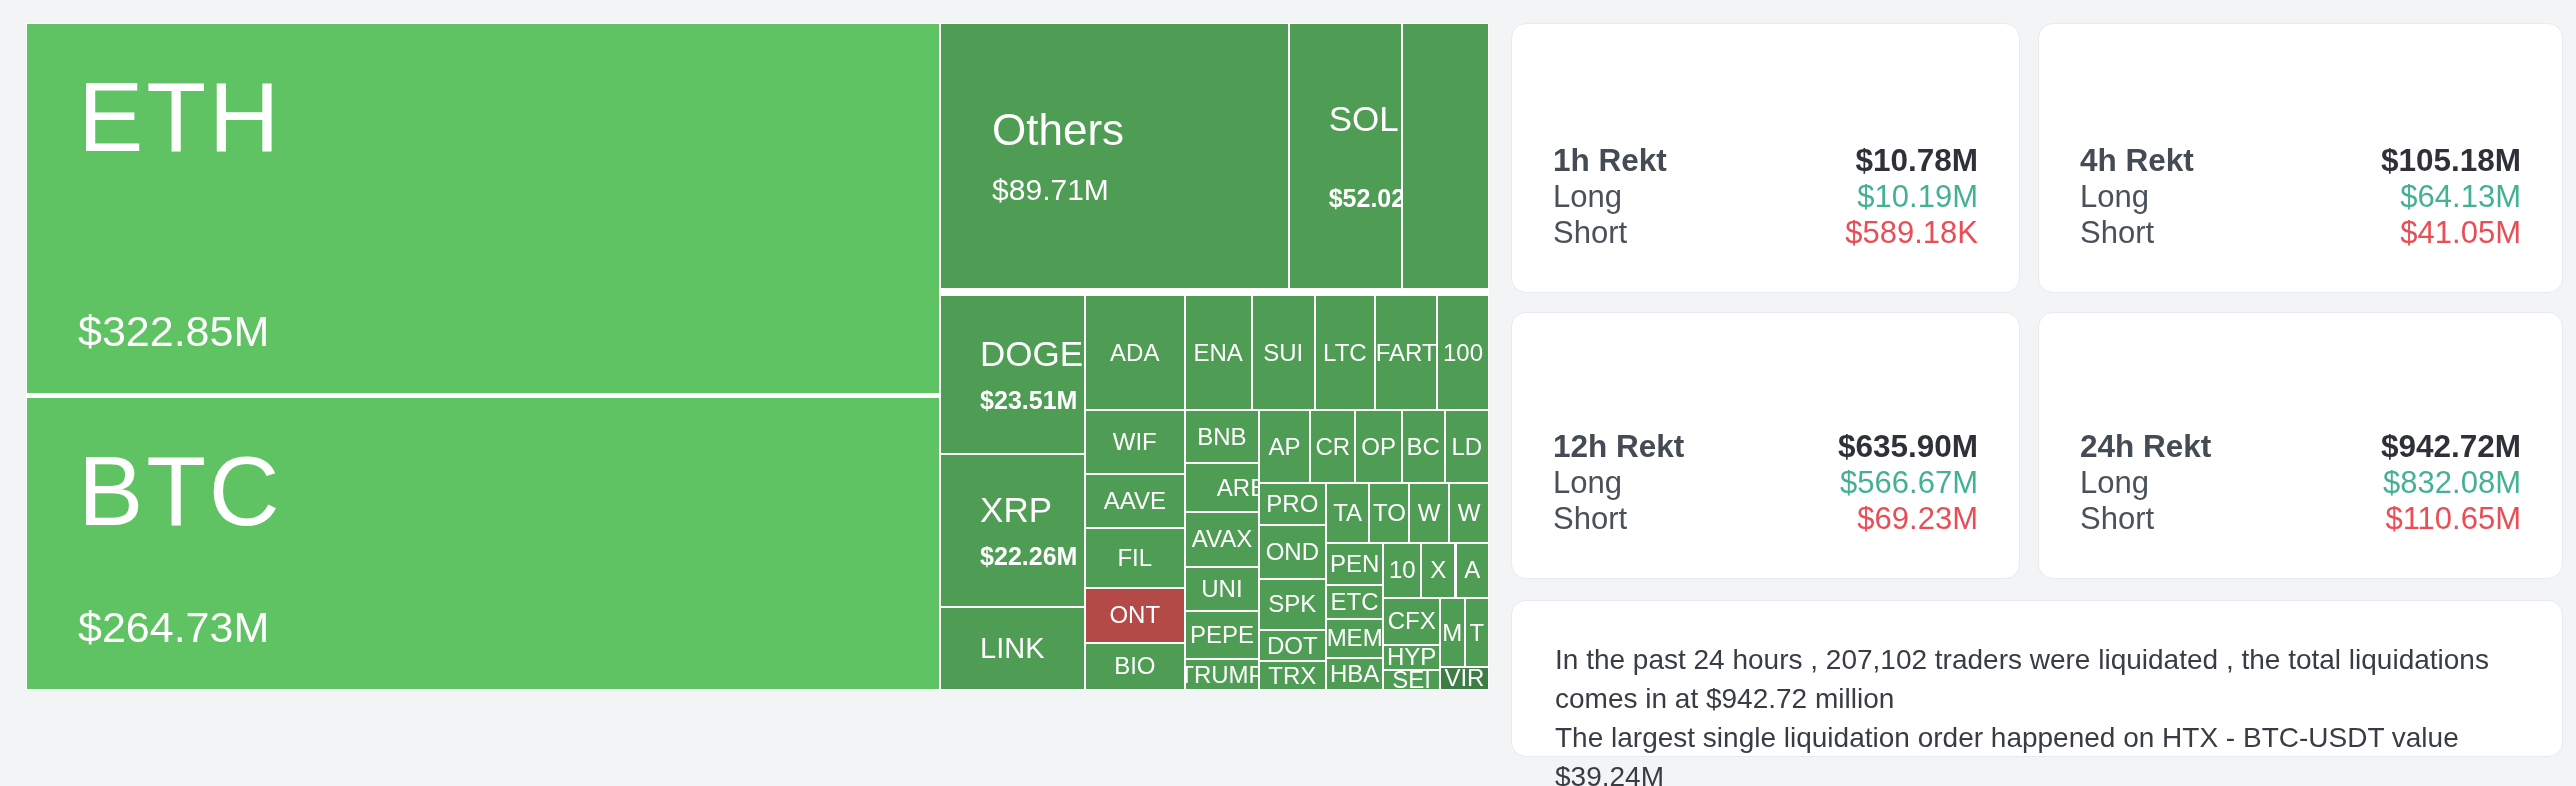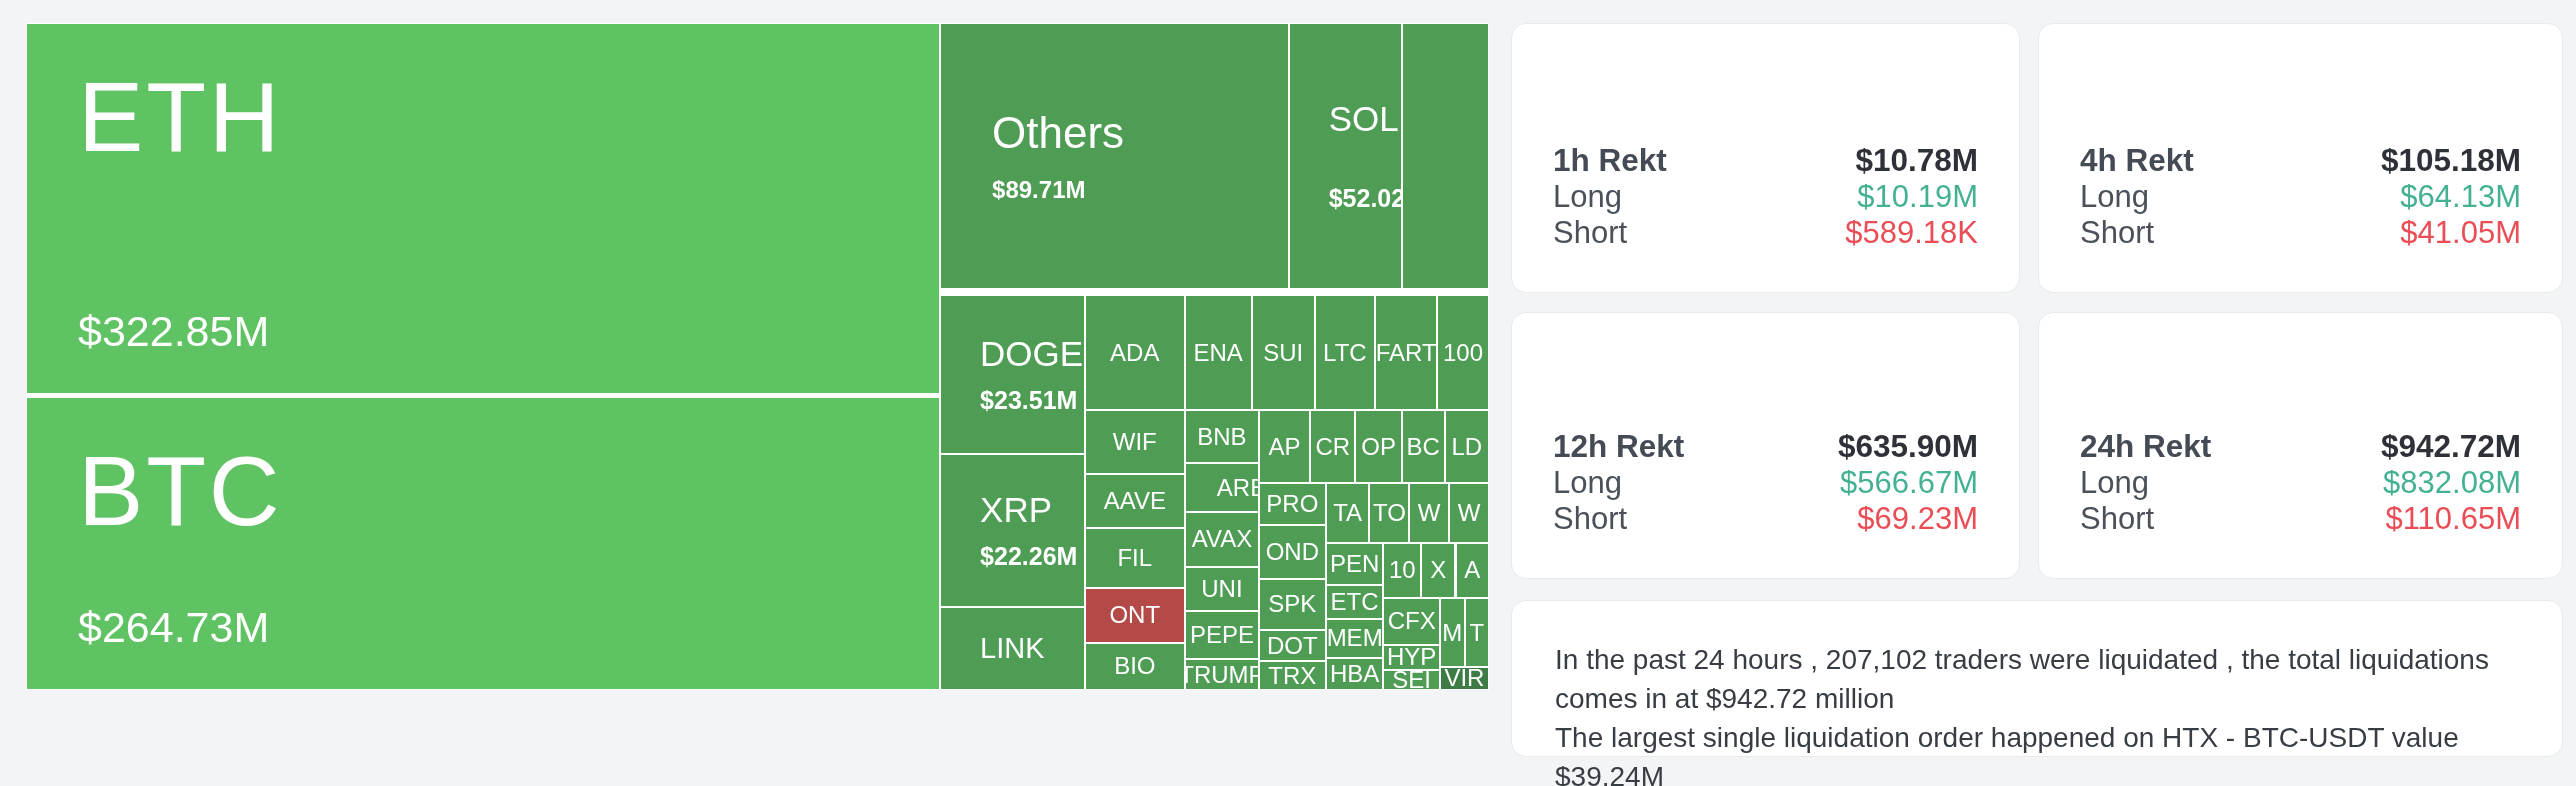--- a/index.html
+++ b/index.html
@@ -21,21 +21,21 @@
   .c-green_light{background:var(--green_light,#5fc263)}
   .c-green{background:var(--green,#4f9c55)}
   .c-green_dark{background:var(--green_dark,#3e7c45)}
   .c-red{background:var(--red,#b34a48)}
   .cl,.cv{white-space:nowrap}
   .xl{justify-content:space-between;padding:37px 51px}
   .xl .cl{font-size:98px;font-weight:500;letter-spacing:2.8px}
   .xl .cv{font-size:43px;font-weight:500}
   .lg{justify-content:center;gap:18.5px;padding-left:51px}
   .lg .cl{font-size:44px;font-weight:500}
-  .lg .cv{font-size:24px;font-weight:700}
+  .lg .cv{font-size:30px;font-weight:400}
   .md{justify-content:center;gap:12px;padding-left:39px}
   .md .cl{font-size:35px;font-weight:500}
   .md .cv{font-size:25px;font-weight:600}
   .sm{justify-content:center;padding-left:39px}
   .sm .cl{font-size:29px;font-weight:500}
   .xs{justify-content:center;align-items:center;padding:0 2.8px}
   .xs .cl{font-size:24px;font-weight:500}
   
   .card{
     position:absolute;background:var(--card_bg,#fff);

